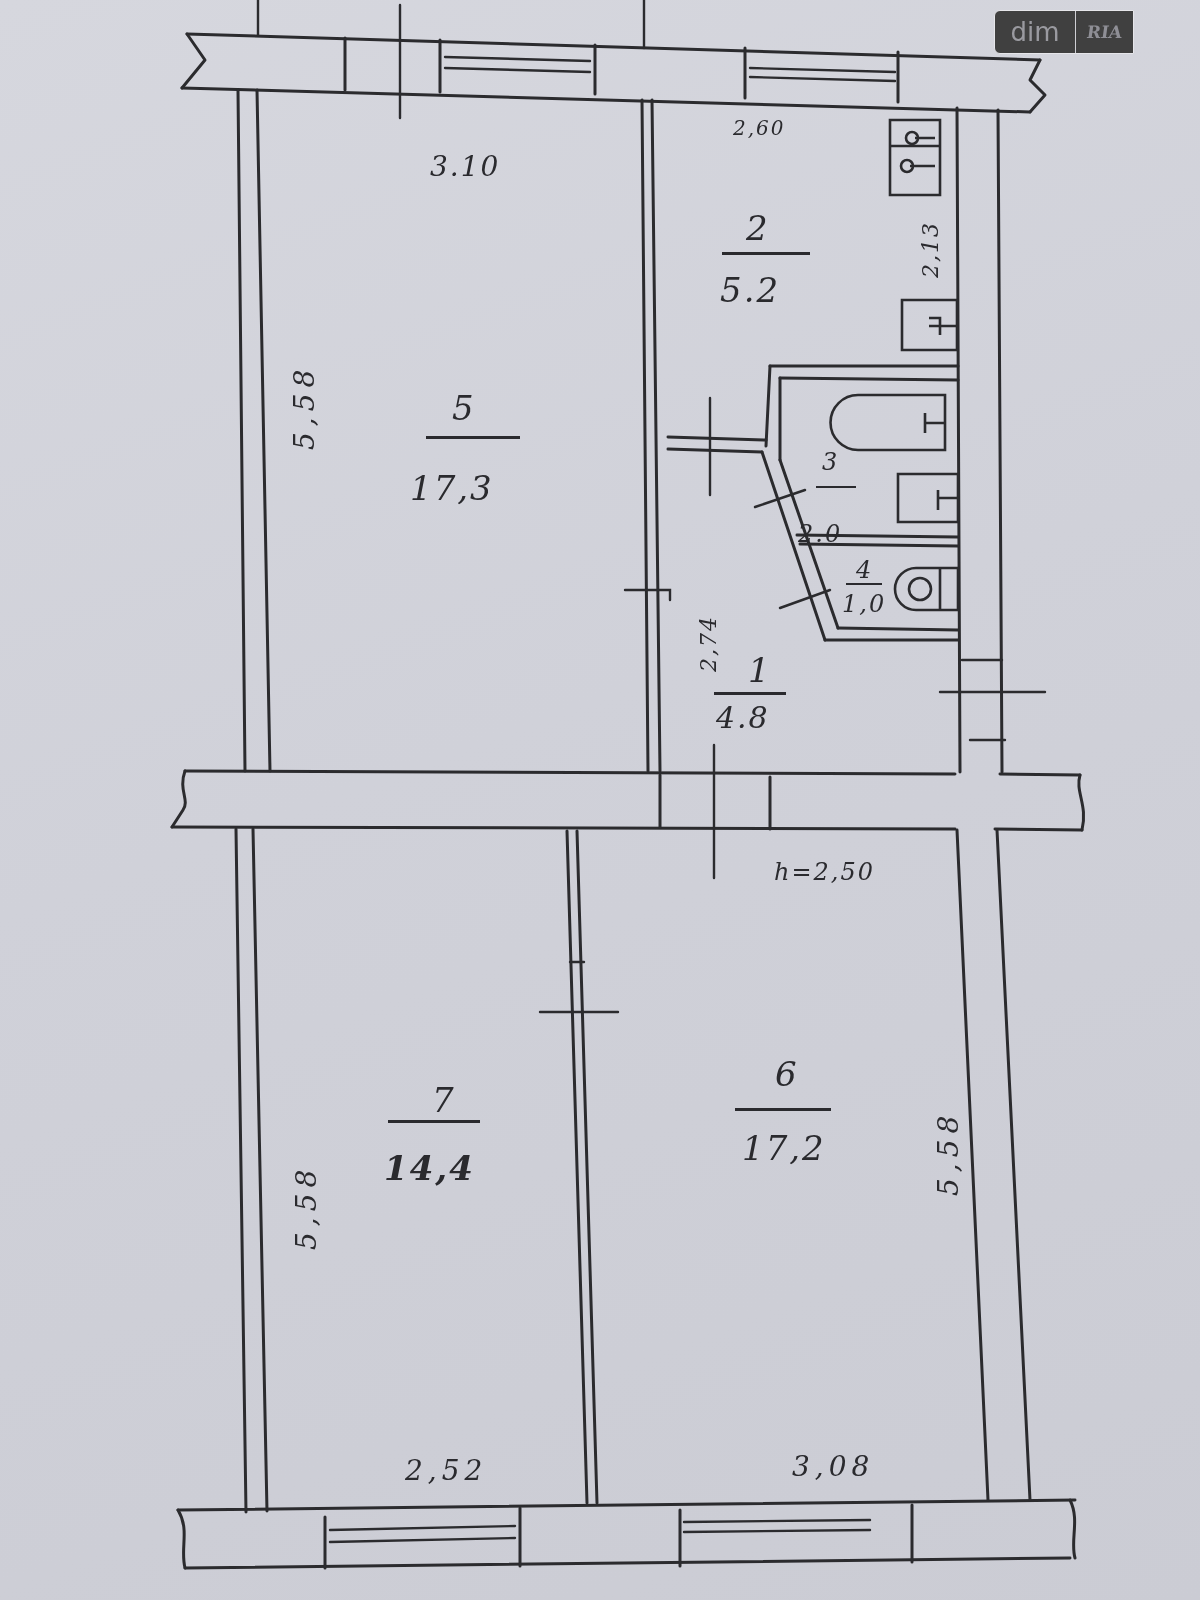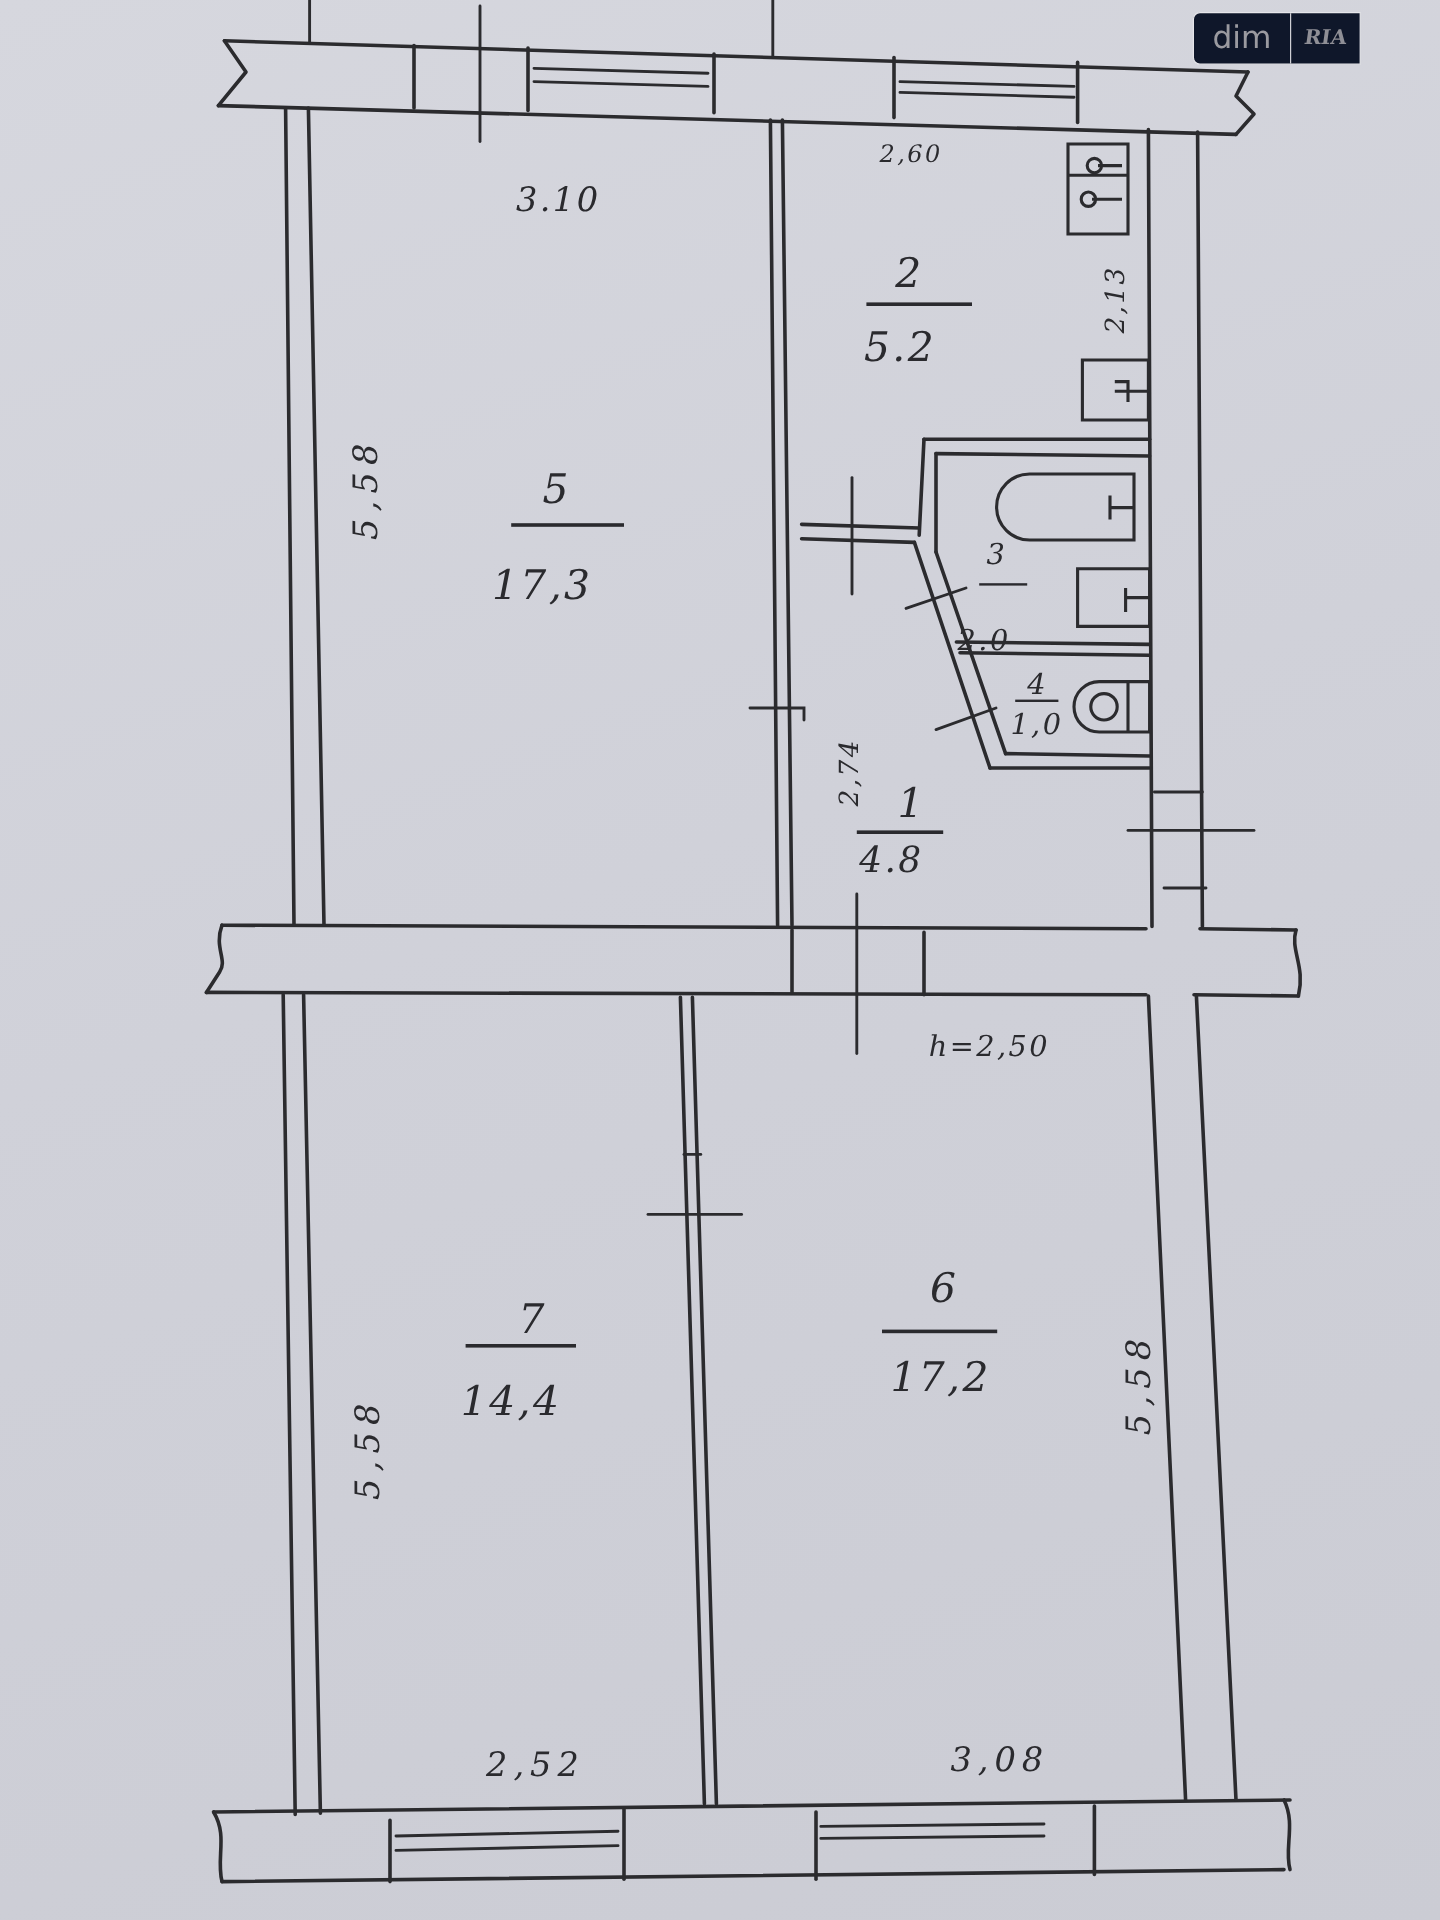--- a/index.html
+++ b/index.html
@@ -26,21 +26,21 @@
       letter-spacing: 2px;
     }
     .room-no { font-size: 34px; }
     .room-area { font-size: 34px; }
     .room-bar { position: absolute; height: 3px; background: #2a2a2e; }
     .dim { font-size: 30px; }
     .dim-small { font-size: 24px; }
     .rot { transform-origin: left top; transform: rotate(-90deg); }
     .watermark {
       position: absolute; left: 994px; top: 10px; width: 138px; height: 42px;
-      background: #0f172a; border-radius: 6px 0 0 6px;
+      background: #404040; border-radius: 6px 0 0 6px;
       display: flex; align-items: center; border: 1px solid #e6e6ea;
     }
     .wm-left {
       width: 80px; height: 100%; display: flex; align-items: center; justify-content: center;
       font-family: "DejaVu Sans", sans-serif; font-size: 26px; color: #9a9aa0;
       border-right: 1px solid #cfcfd4;
     }
     .wm-right {
       flex: 1; display: flex; align-items: center; justify-content: center;
       font-family: "DejaVu Serif", serif; font-weight: bold; font-size: 17px; color: #8f8f96;
@@ -193,21 +193,21 @@
 <div class="lbl dim-small" style="left:856px;top:556px;">4</div>
 <div class="room-bar" style="left:846px;top:583px;width:36px;height:2px;"></div>
 <div class="lbl dim-small" style="left:842px;top:590px;">1,0</div>
 
 <div class="lbl room-no" style="left:748px;top:650px;">1</div>
 <div class="room-bar" style="left:714px;top:692px;width:72px;"></div>
 <div class="lbl room-area" style="left:716px;top:700px;font-size:30px;">4.8</div>
 
 <div class="lbl room-no" style="left:432px;top:1080px;">7</div>
 <div class="room-bar" style="left:388px;top:1120px;width:92px;"></div>
-<div class="lbl room-area" style="left:384px;top:1148px;">14,4</div>
+<div class="lbl room-area" style="left:384px;top:1148px;font-weight:bold;">14,4</div>
 
 <div class="lbl room-no" style="left:775px;top:1054px;">6</div>
 <div class="room-bar" style="left:735px;top:1108px;width:96px;"></div>
 <div class="lbl room-area" style="left:742px;top:1128px;">17,2</div>
 
 <div class="lbl dim" style="left:430px;top:110px;font-size:28px;margin-top:40px;">3.10</div>
 <div class="lbl dim rot" style="left:288px;top:450px;font-size:28px;letter-spacing:6px;">5,58</div>
 <div class="lbl dim" style="left:700px;top:116px;font-size:20px;margin-left:33px;">2,60</div>
 <div class="lbl dim-small rot" style="left:918px;top:278px;font-size:22px;">2,13</div>
 <div class="lbl dim-small rot" style="left:696px;top:672px;font-size:22px;">2,74</div>

